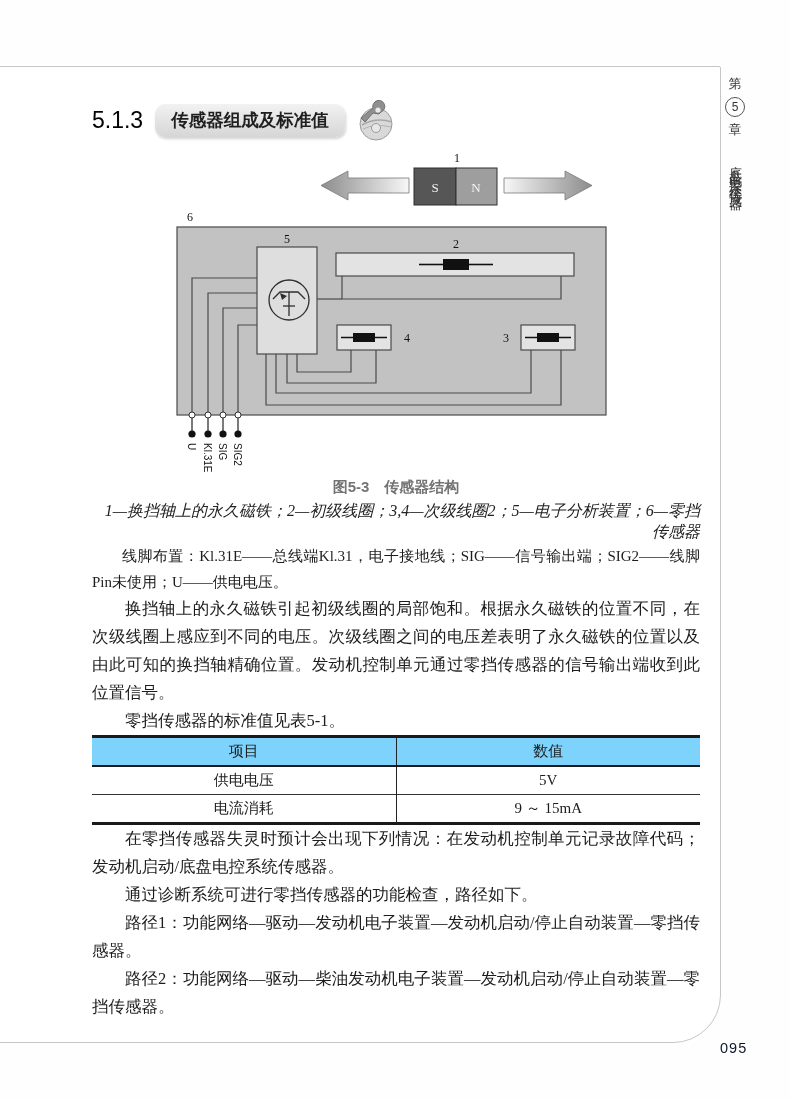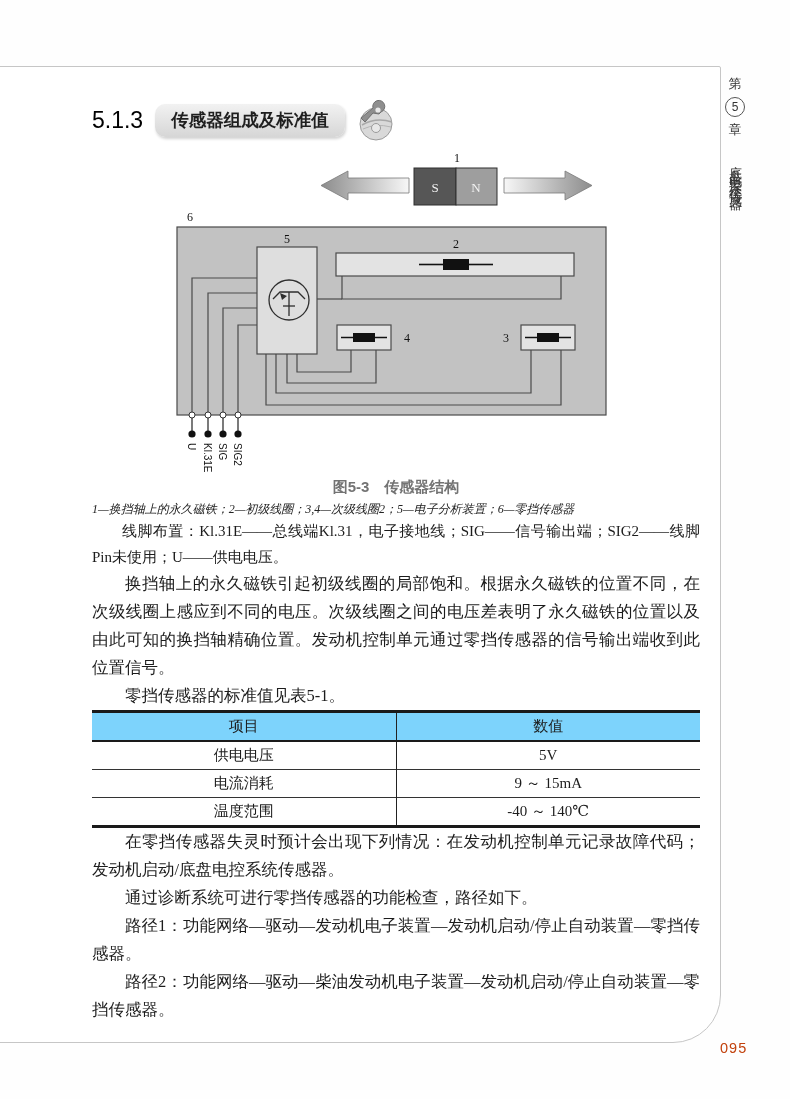--- a/index.html
+++ b/index.html
@@ -8,39 +8,39 @@
   .frame{position:absolute;left:-30px;top:66px;width:749px;height:975px;
          border:1px solid #c6c6c6;border-radius:2px 2px 48px 2px;background:#fff;}
   
   .sidebar{position:absolute;left:722px;top:74px;width:26px;display:flex;flex-direction:column;
            align-items:center;font-family:"Liberation Sans","DejaVu Sans",sans-serif;color:#333;}
   .sidebar .zi{font-size:13px;line-height:20px;}
   .chapnum{width:18px;height:18px;border:1px solid #555;border-radius:50%;font-size:12px;
            line-height:18px;text-align:center;margin:3px 0;color:#333;}
   .vtitle{margin-top:16px;writing-mode:vertical-rl;text-orientation:upright;
           font-size:13px;letter-spacing:4px;color:#333;}
-  .pagenum{position:absolute;left:720px;top:1040px;font-size:14.5px;color:#c2410c;
+  .pagenum{position:absolute;left:720px;top:1040px;font-size:14.5px;color:#0f172a;
            font-family:"Liberation Sans","DejaVu Sans",sans-serif;letter-spacing:1px;}
   
   .content{position:absolute;left:92px;top:96px;width:608px;}
   .sechead{display:flex;align-items:center;height:48px;margin-bottom:4px;}
   .secno{font-family:"Liberation Sans","DejaVu Sans",sans-serif;font-size:23px;color:#000000;}
   .pill{position:relative;margin-left:12px;padding:4px 16px 5px;border-radius:10px;
         background:linear-gradient(#f2f2f2,#d6d6d6);box-shadow:1px 2px 3px rgba(0,0,0,.18);
         font-weight:bold;font-size:17.5px;color:#1f1f1f;
         font-family:"Liberation Sans","DejaVu Sans",sans-serif;}
   .pill::before{content:"";position:absolute;left:-14px;top:-7px;width:230px;height:44px;
         border:2px solid #e3e3e3;border-radius:50%;z-index:-1;}
   .hicon{width:46px;height:44px;margin-left:6px;}
   p.body{font-size:16.5px;line-height:28px;text-align:justify;text-indent:2em;margin:0;}
   p.kai{font-size:15px;line-height:26px;text-align:justify;text-indent:2em;margin:0;}
   .fig{width:470px;margin:2px 0 0 69px;}
   .figcap{text-align:center;font-weight:bold;font-size:15px;margin-top:-6px;
           font-family:"Liberation Sans","DejaVu Sans",sans-serif;color:#737373;}
-  .figleg{text-align:left;font-size:12px;font-style:italic;margin-top:4px;color:#222;}
+  .figleg{text-align:right;font-size:16px;font-style:italic;margin-top:4px;color:#222;}
   .pinnote{margin-top:7px;}
   .tbltitle{text-align:center;font-weight:bold;font-size:15px;margin:10px 0 6px;
             font-family:"Liberation Sans","DejaVu Sans",sans-serif;color:#111;}
   table.std{border-collapse:collapse;width:100%;border-top:3px solid #1a1a1a;
             border-bottom:3px solid #1a1a1a;font-size:15px;}
   table.std th{background:#7dd3fc;border-bottom:2px solid #1a1a1a;font-weight:normal;}
   table.std th,table.std td{text-align:center;padding:2px 8px;height:23px;}
   table.std th:first-child,table.std td:first-child{border-right:1px solid #222;width:50%;}
   table.std tbody tr + tr td{border-top:1px solid #333;}
   .mt18{margin-top:18px;}
@@ -193,24 +193,20 @@
       </thead>
       <tbody>
         <tr>
           <td>供电电压</td>
           <td>5V</td>
         </tr>
         <tr>
           <td>电流消耗</td>
           <td>9 ～ 15mA</td>
         </tr>
-        <tr>
-          <td>温度范围</td>
-          <td>-40 ～ 140℃</td>
-        </tr>
       </tbody>
     </table>
 
     <p class="body mt18">在零挡传感器失灵时预计会出现下列情况：在发动机控制单元记录故障代码；发动机启动/底盘电控系统传感器。</p>
     <p class="body">通过诊断系统可进行零挡传感器的功能检查，路径如下。</p>
     <p class="body">路径1：功能网络—驱动—发动机电子装置—发动机启动/停止自动装置—零挡传感器。</p>
     <p class="body">路径2：功能网络—驱动—柴油发动机电子装置—发动机启动/停止自动装置—零挡传感器。</p>
   </div>
 </div>
 

